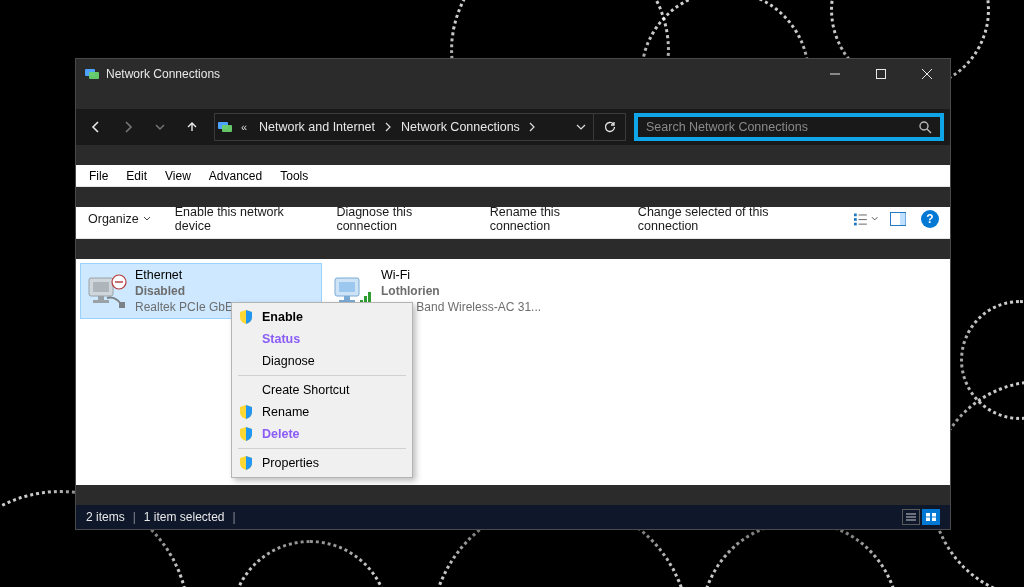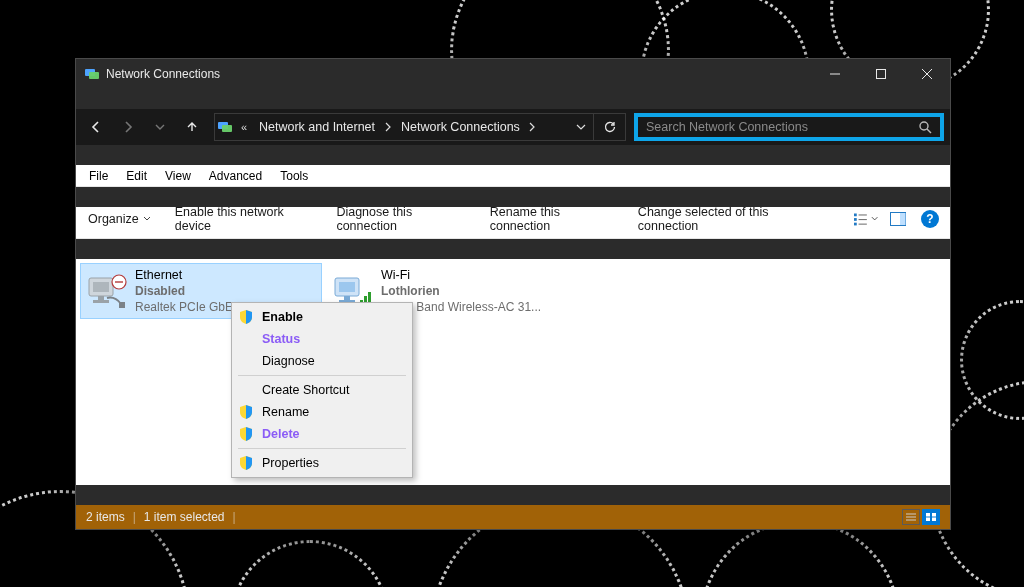--- a/index.html
+++ b/index.html
@@ -232,21 +232,21 @@
       margin: 3px 4px;
     }
     .ctx-shield {
       position: absolute; left: 4px; top: 3px;
       width: 16px; height: 16px;
     }
 
     
     .status-bar {
       height: 24px;
-      background: #a16207;
+      background: #0f172a;
       display: flex; align-items: center;
       color: #e8e8e8; font-size: 12px;
       padding: 0 10px;
     }
     .status-sep { margin: 0 8px; opacity: 0.5; }
     .status-spacer { flex: 1; }
     .view-toggle {
       display: flex; gap: 2px;
     }
     .view-btn {

